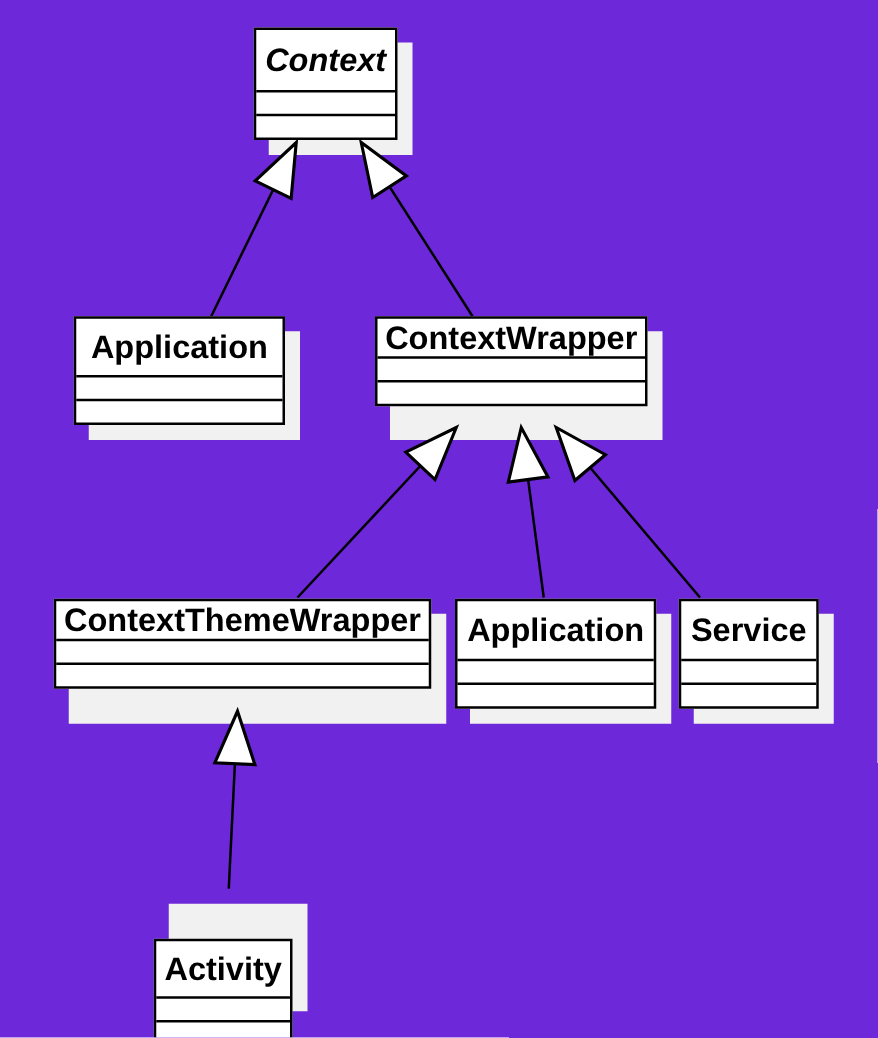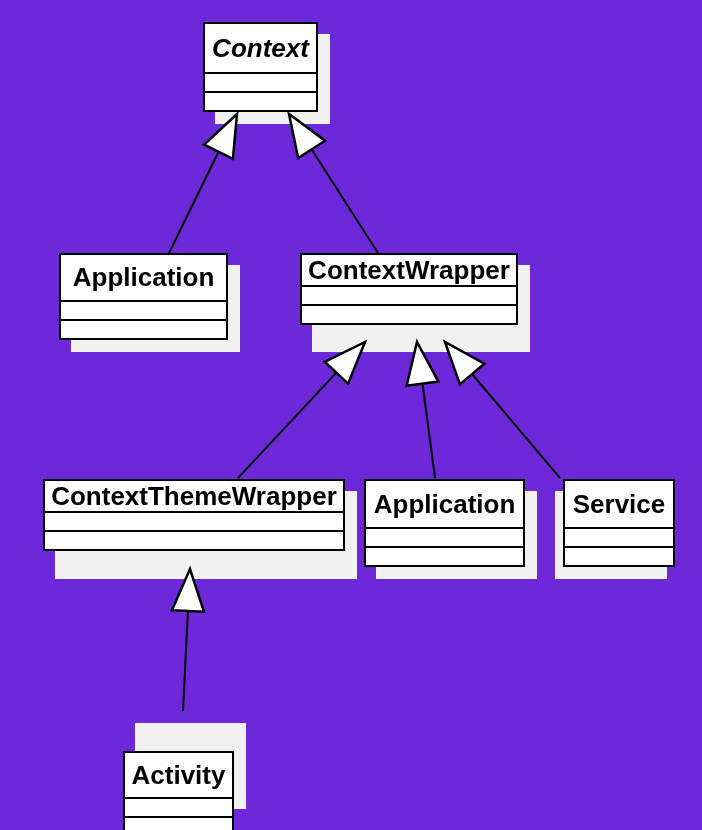--- a/index.html
+++ b/index.html
@@ -43,21 +43,21 @@
     border: 2px solid #000000;
     box-sizing: border-box;
     display: flex;
     flex-direction: column;
   }
   #box-context            { left: 203px; top:  22px; width: 115px; height: 90px; }
   #box-contextimpl        { left:  59px; top: 253px; width: 169px; height: 87px; }
   #box-contextwrapper     { left: 300px; top: 253px; width: 218px; height: 72px; }
   #box-contextthemewrapper{ left:  43px; top: 479px; width: 302px; height: 72px; }
   #box-application        { left: 364px; top: 479px; width: 161px; height: 88px; }
-  #box-service            { left: 543px; top: 479px; width: 112px; height: 88px; margin-left: 20px; }
+  #box-service            { left: 543px; top: 479px; width: 112px; height: 88px; }
   #box-activity           { left: 123px; top: 751px; width: 111px; height: 86px; }
 
   .uml-title {
     flex: 1 1 auto;
     display: flex;
     align-items: center;
     justify-content: center;
     font-size: 26px;
     font-weight: bold;
     color: #000000;

